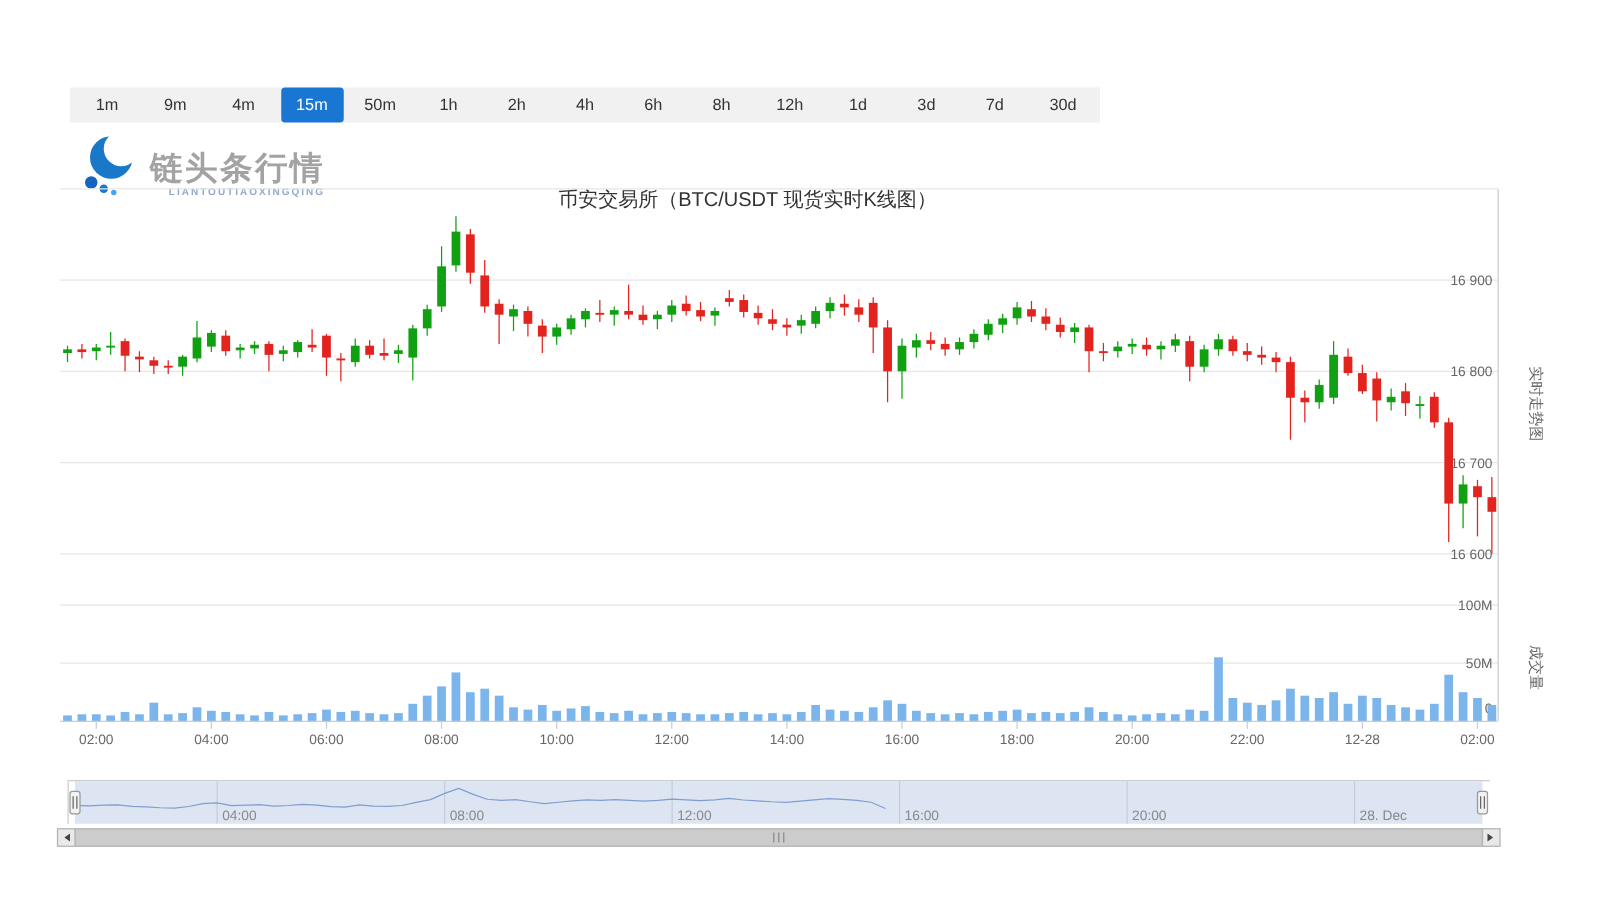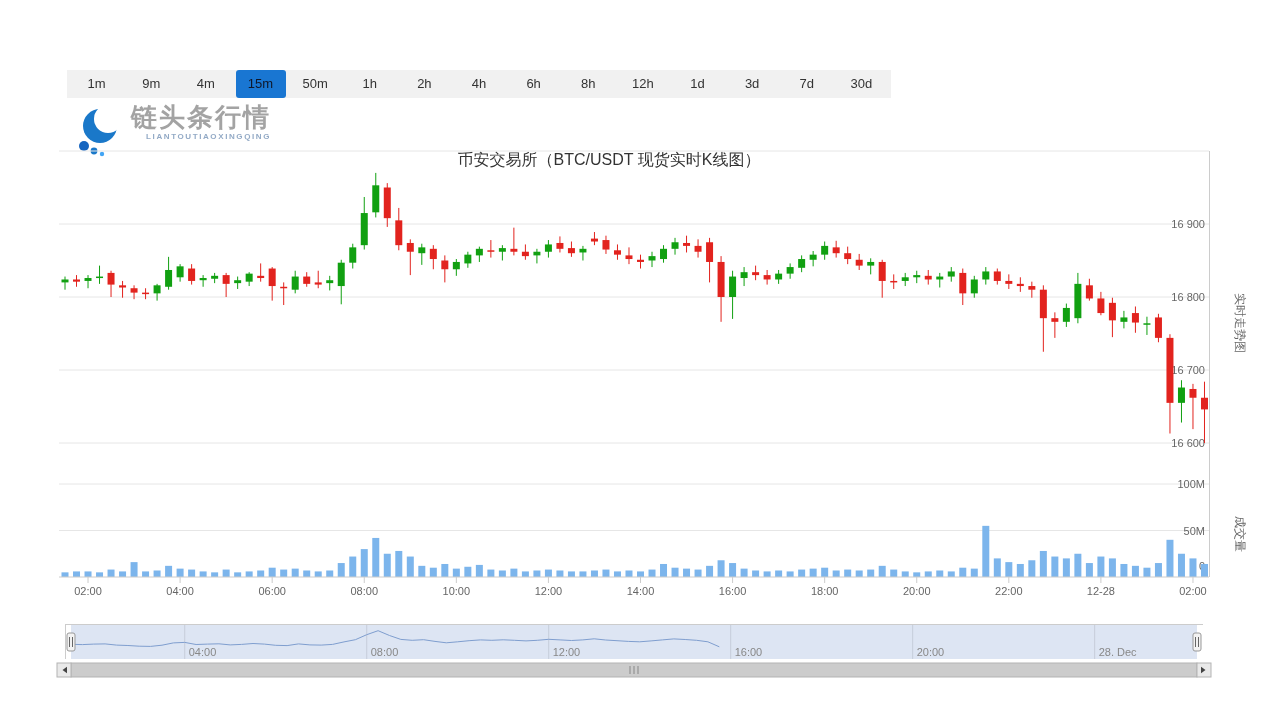--- a/index.html
+++ b/index.html
@@ -1,24 +1,24 @@
 <!DOCTYPE html>
 <html><head>
 <meta charset="utf-8">
 <style>
   html,body{margin:0;padding:0;background:#ffffff;}
   .page{position:relative;width:1280px;height:720px;background:#fff;overflow:hidden;
         font-family:"Liberation Sans",sans-serif;}
-  .card{position:absolute;left:27px;top:18px;width:1244px;height:684px;background:#fff;}
+  .card{position:absolute;left:16px;top:18px;width:1244px;height:684px;background:#fff;}
   .tfbar{position:absolute;left:40px;top:52px;width:824px;height:28px;background:#f1f1f1;
          display:flex;align-items:stretch;justify-content:space-evenly;}
   .tf{min-width:50px;text-align:center;line-height:28px;font-size:13px;color:#333;
       cursor:pointer;border-radius:3px;}
-  .tf.sel{background:#1976d2;color:#0f172a;}
-  .logo{position:absolute;left:46px;top:86px;display:flex;align-items:flex-start;}
+  .tf.sel{background:#1976d2;color:#ffffff;}
+  .logo{position:absolute;left:46px;top:86px;display:flex;align-items:flex-end;}
   .logo-text{margin-left:6px;}
   .logo-title{font-size:26px;font-weight:bold;color:#a3a3a3;letter-spacing:2px;line-height:26px;}
   .logo-sub{font-size:8px;font-weight:bold;color:#93aac6;letter-spacing:1.6px;text-align:right;margin-top:2px;}
   .chart-title{position:absolute;left:0;right:80px;top:100px;text-align:center;
                font-size:16px;color:#333;margin-top:32px;}
   .vlabel{position:absolute;white-space:nowrap;color:#666;font-size:12px;
           transform:translate(-50%,-50%) rotate(90deg);}
   svg text{font-family:"Liberation Sans",sans-serif;font-size:11px;fill:#666;}
   svg text.navlab{fill:#888;}
 </style>

